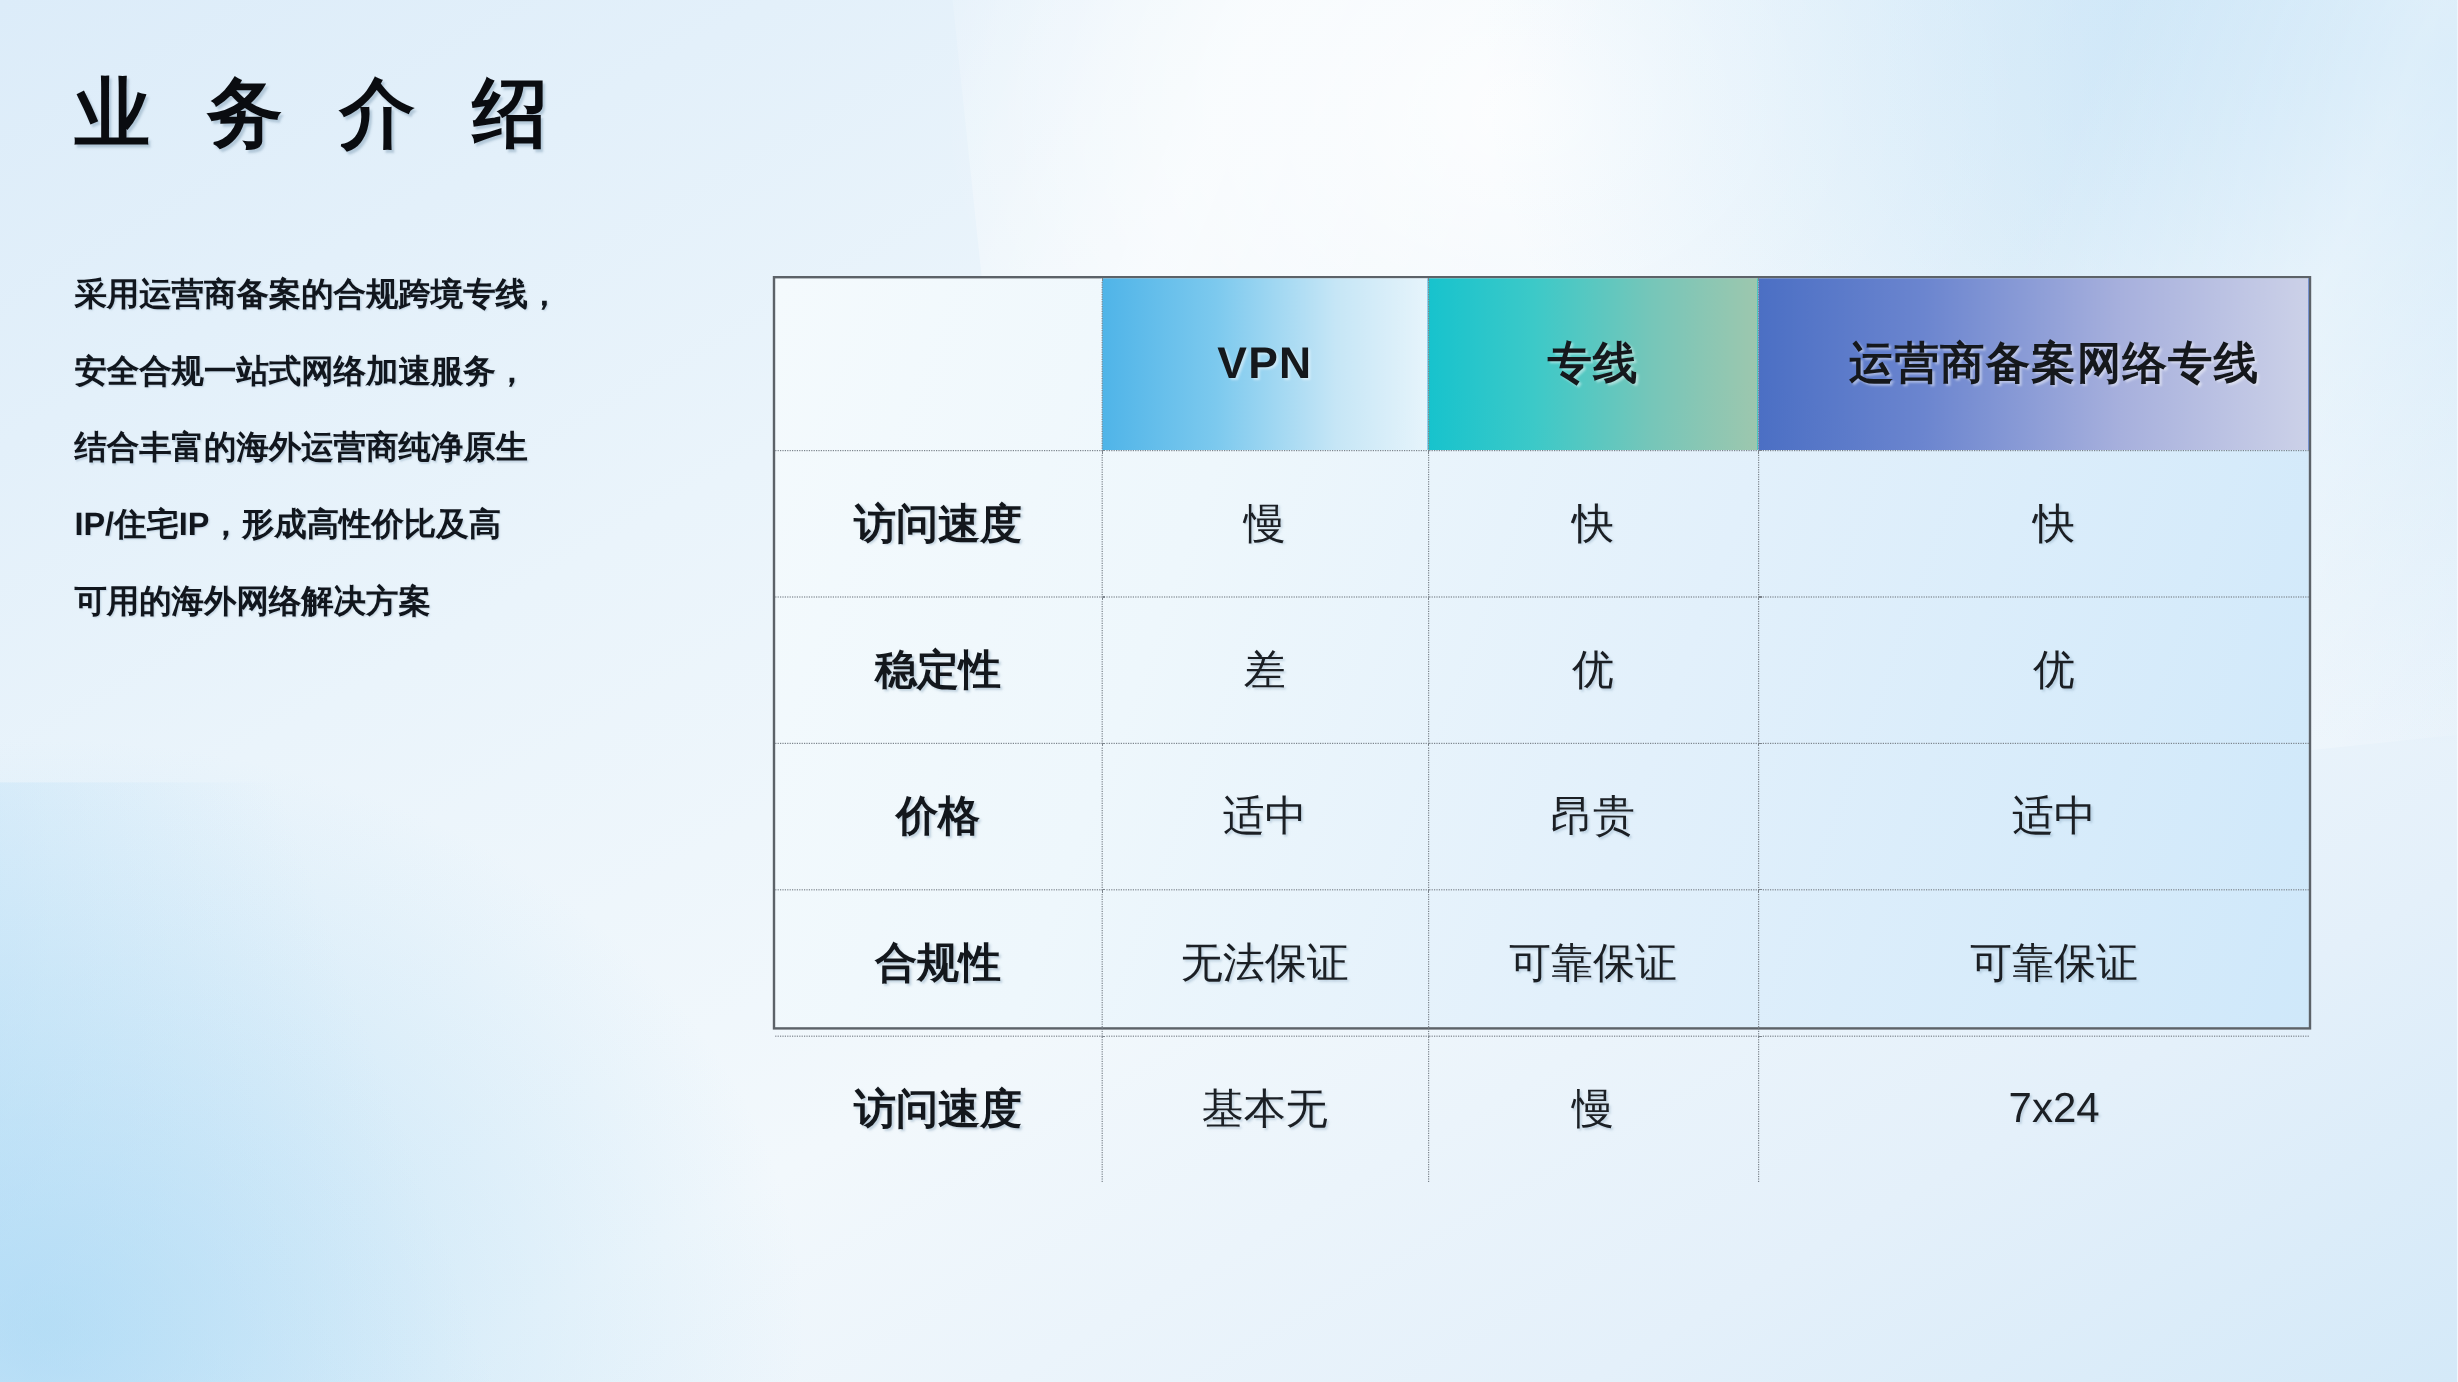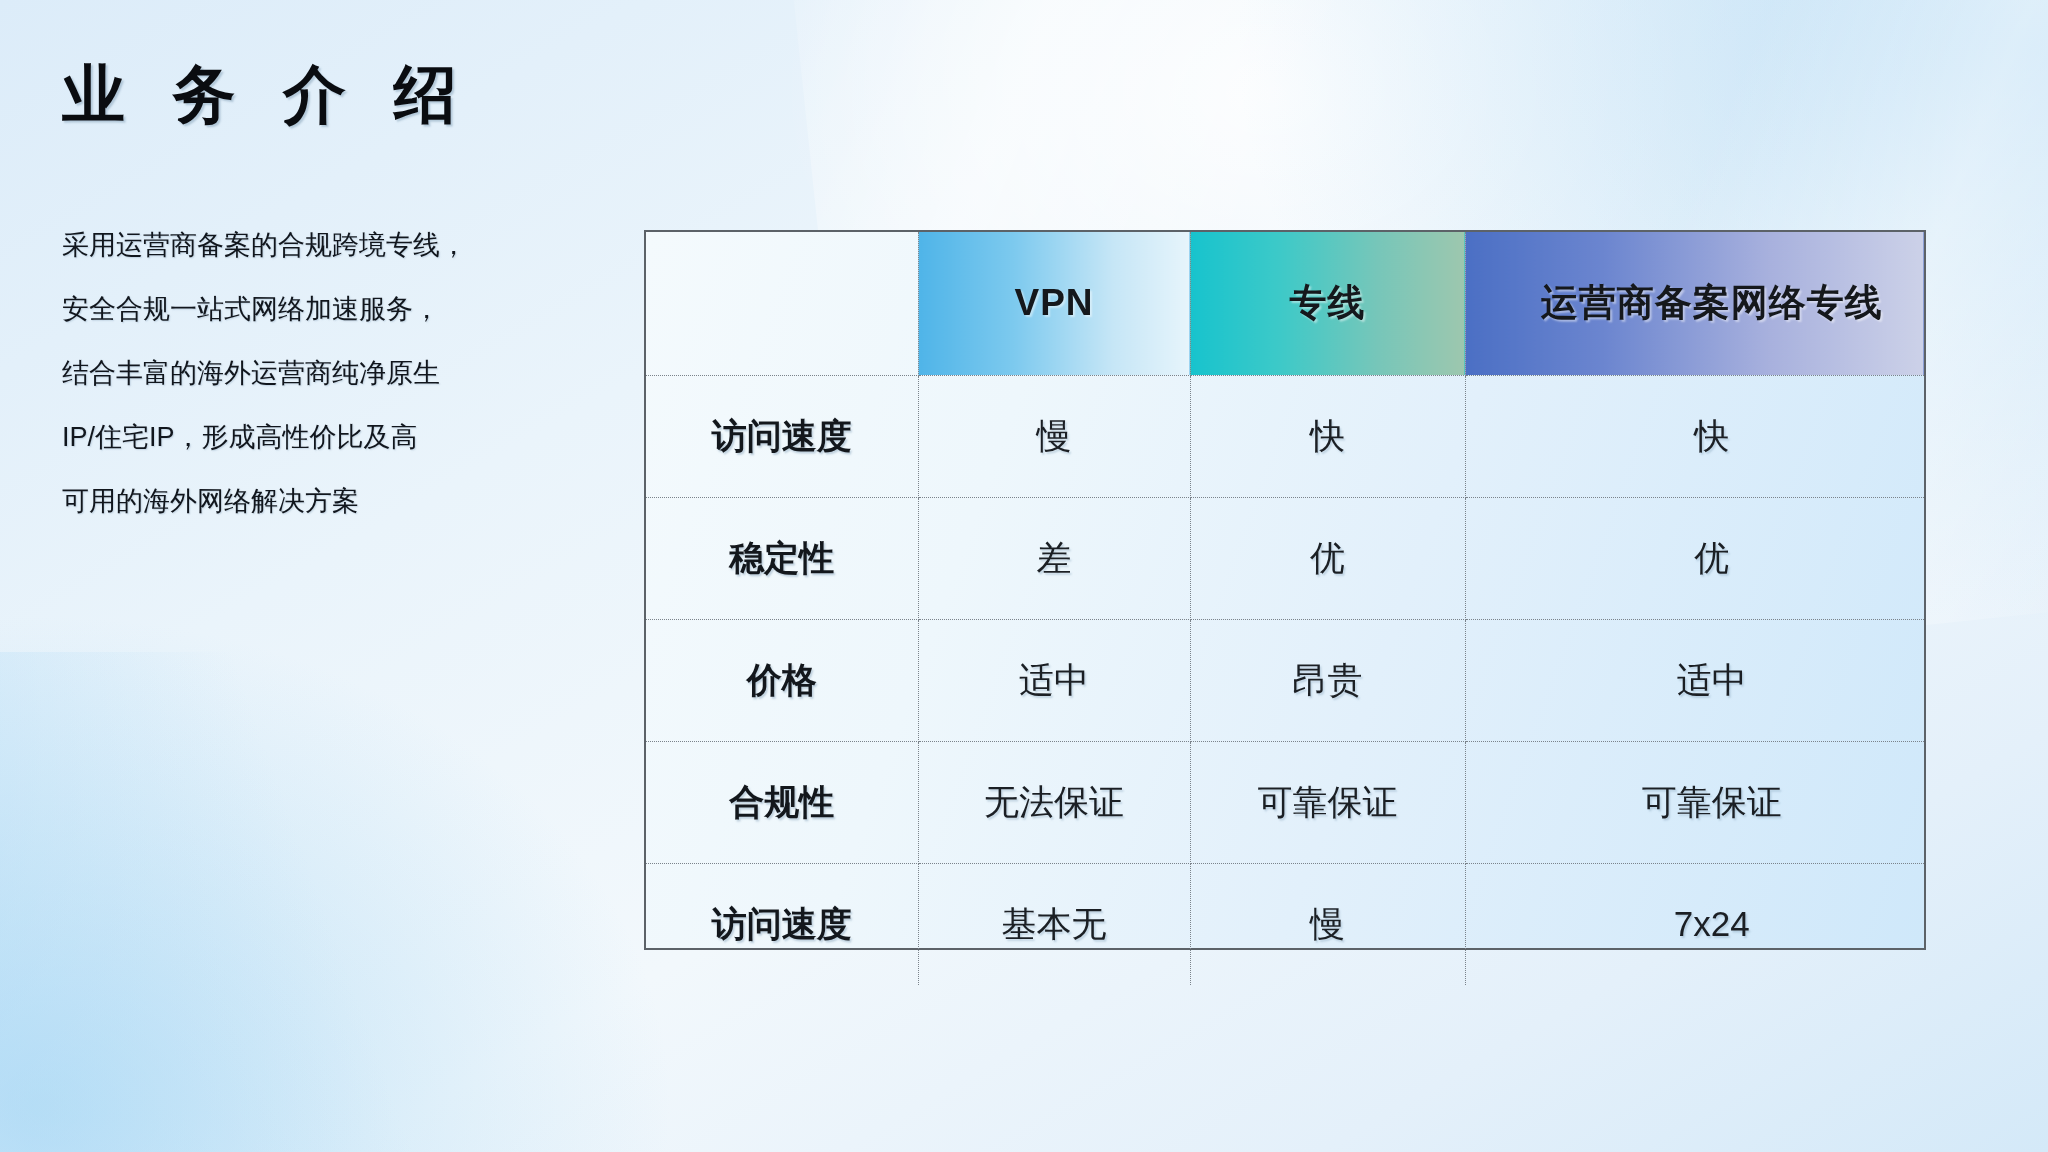--- a/index.html
+++ b/index.html
@@ -72,36 +72,36 @@
   
   .intro {
     position: absolute;
     left: 62px;
     top: 232px;
     width: 560px;
     z-index: 4;
   }
   .intro-line {
     font-size: 27px;
-    font-weight: 400;
+    font-weight: 700;
     color: #11161d;
     line-height: 1.0;
     margin-bottom: 37px;
     white-space: nowrap;
     text-shadow: 1px 1px 1.5px rgba(125, 155, 180, 0.35);
   }
   .intro-line:last-child { margin-bottom: 12px; }
 
   
   .table-wrap {
     position: absolute;
     left: 644px;
     top: 230px;
     width: 1282px;
-    height: 720px;
+    height: 628px;
     border: 2px solid #5c6268;
     box-sizing: border-box;
     z-index: 5;
     background: linear-gradient(110deg, #f4fafd 0%, #eef7fc 28%, #e2f0fb 58%, #cfe8fa 100%);
   }
   table.cmp {
     width: 100%;
     height: 100%;
     border-collapse: collapse;
     table-layout: fixed;

